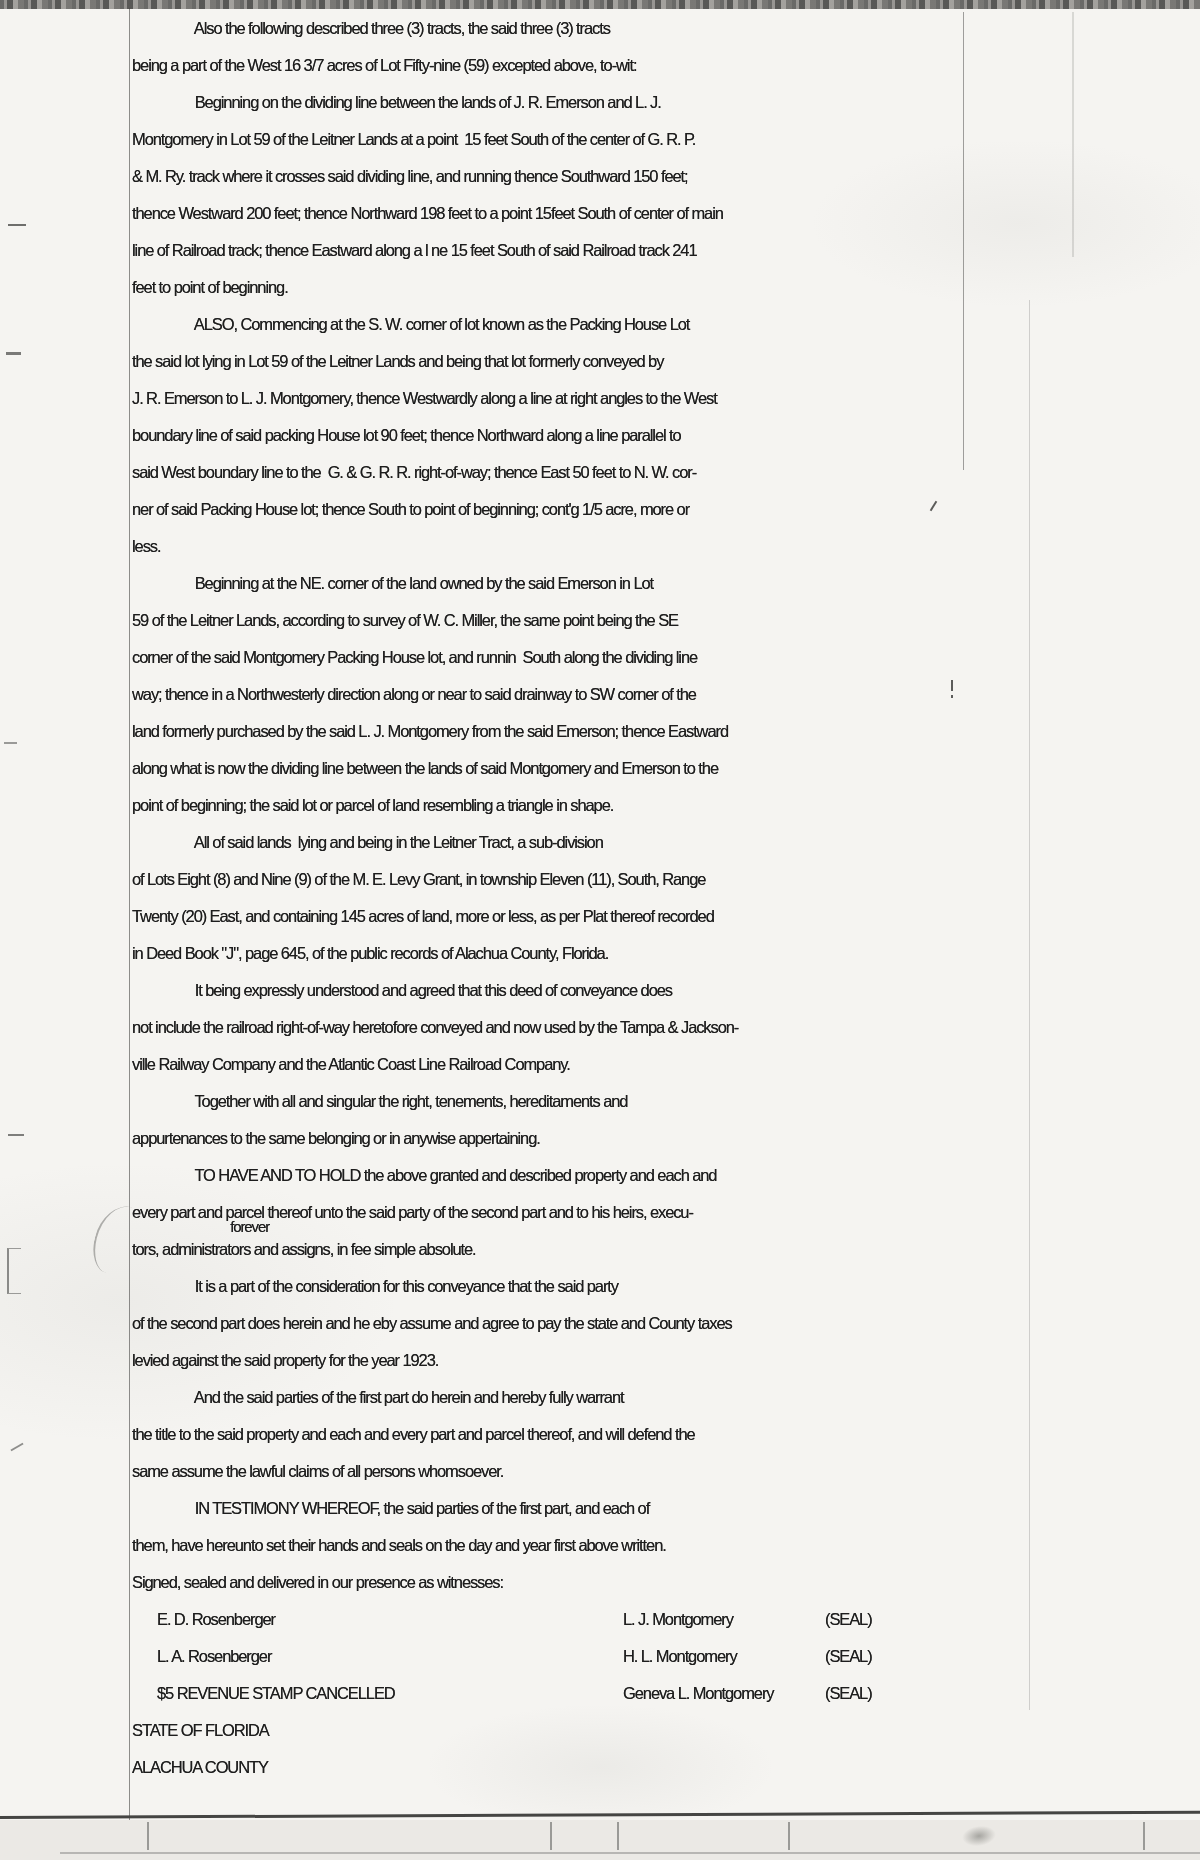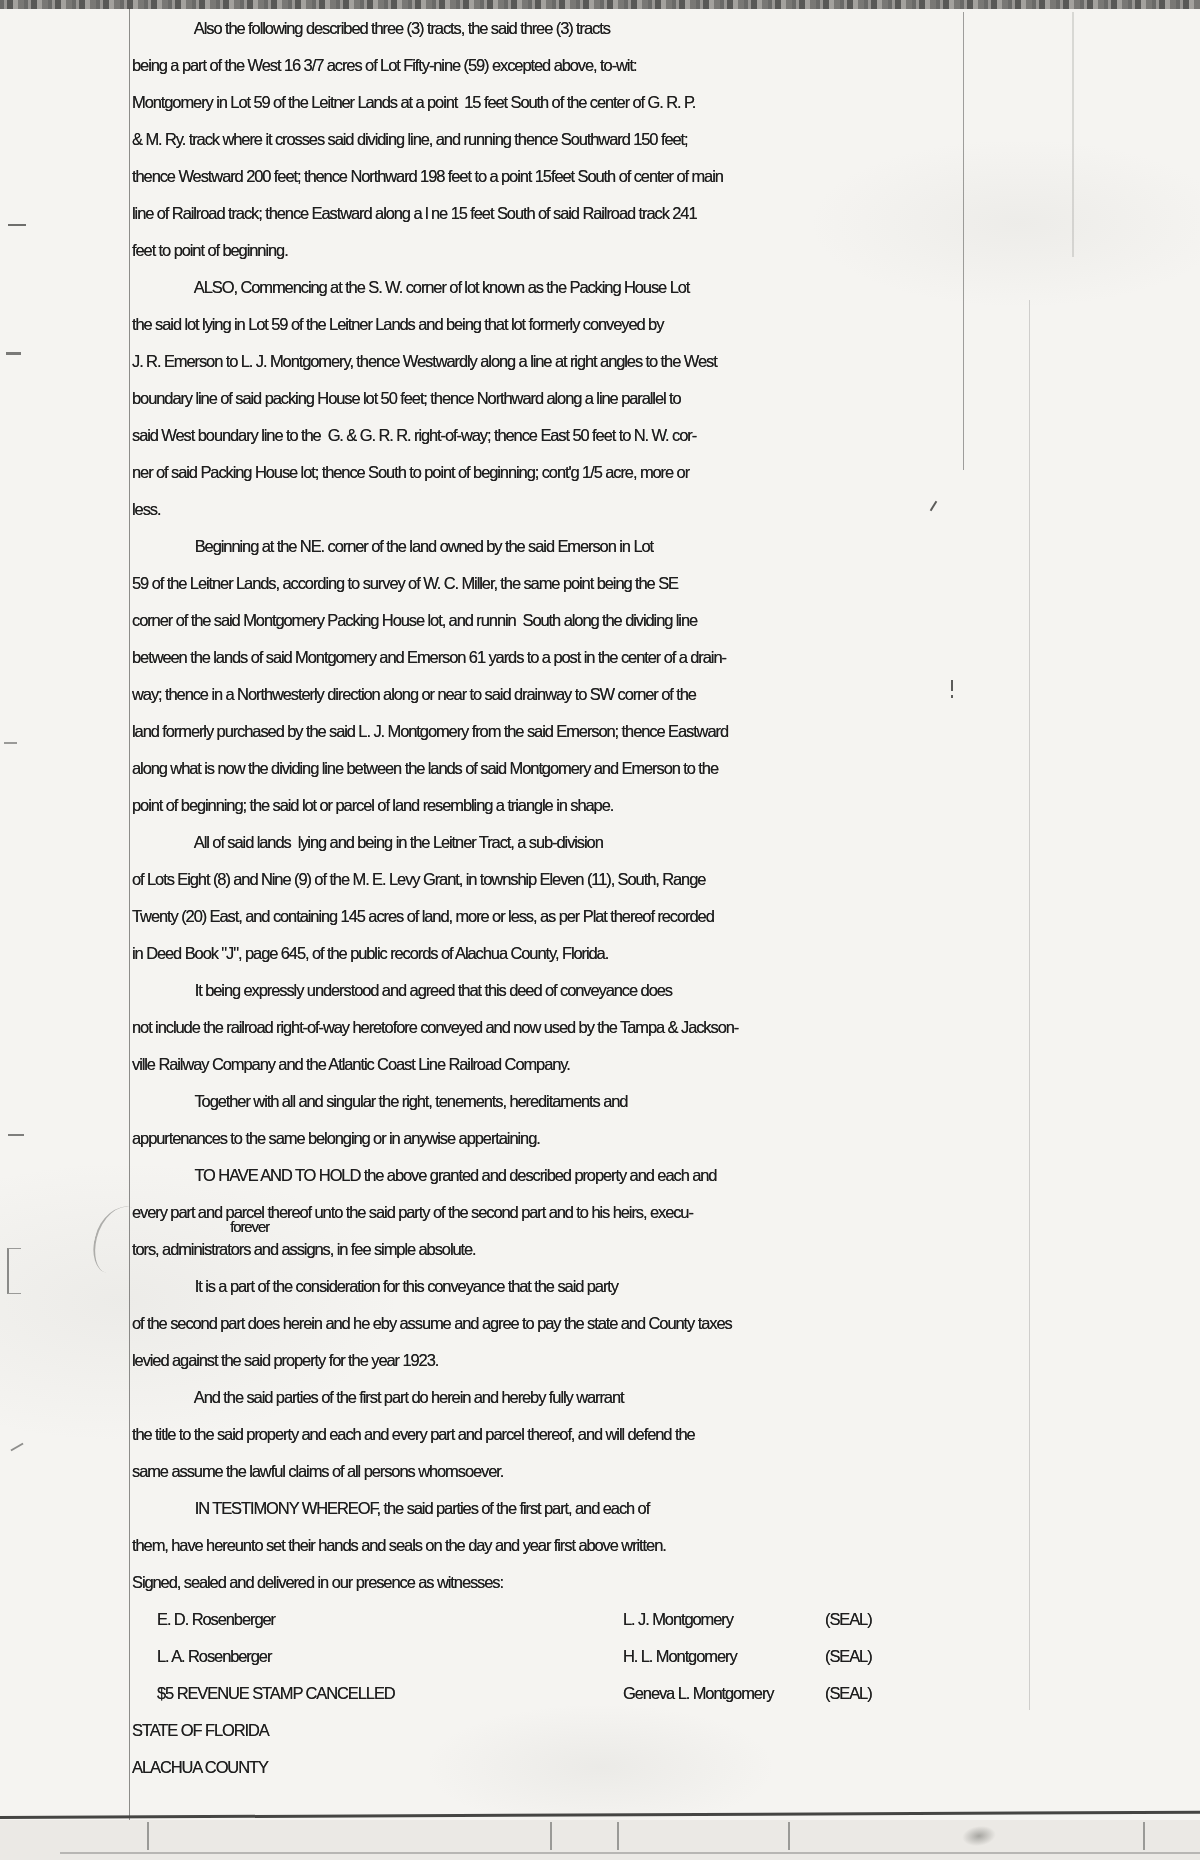--- a/index.html
+++ b/index.html
@@ -100,36 +100,36 @@
   <div class="artifact tick t1"></div>
   <div class="artifact tick t2"></div>
   <div class="artifact tick t3"></div>
   <div class="artifact tick t4"></div>
   <div class="artifact tick t5"></div>
   <div class="artifact smudge"></div>
 
   <div class="doc-body" id="doc-body">
       <div class="line">                  Also the following described three (3) tracts, the said three (3) tracts</div>
       <div class="line">being a part of the West 16 3/7 acres of Lot Fifty-nine (59) excepted above, to-wit:</div>
+      <div class="line">                  Beginning on the dividing line between the lands of J. R. Emerson and L. J.</div>
       <div class="line">Montgomery in Lot 59 of the Leitner Lands at a point  15 feet South of the center of G. R. P.</div>
       <div class="line">&amp; M. Ry. track where it crosses said dividing line, and running thence Southward 150 feet;</div>
       <div class="line">thence Westward 200 feet; thence Northward 198 feet to a point 15feet South of center of main</div>
       <div class="line">line of Railroad track; thence Eastward along a l ne 15 feet South of said Railroad track 241</div>
       <div class="line">feet to point of beginning.</div>
       <div class="line">                  ALSO, Commencing at the S. W. corner of lot known as the Packing House Lot</div>
       <div class="line">the said lot lying in Lot 59 of the Leitner Lands and being that lot formerly conveyed by</div>
       <div class="line">J. R. Emerson to L. J. Montgomery, thence Westwardly along a line at right angles to the West</div>
-      <div class="line">boundary line of said packing House lot 50 feet; thence Northward along a line parallel to</div>
+      <div class="line">boundary line of said packing House lot 90 feet; thence Northward along a line parallel to</div>
       <div class="line">said West boundary line to the  G. &amp; G. R. R. right-of-way; thence East 50 feet to N. W. cor-</div>
       <div class="line">ner of said Packing House lot; thence South to point of beginning; cont'g 1/5 acre, more or</div>
       <div class="line">less.</div>
       <div class="line">                  Beginning at the NE. corner of the land owned by the said Emerson in Lot</div>
       <div class="line">59 of the Leitner Lands, according to survey of W. C. Miller, the same point being the SE</div>
       <div class="line">corner of the said Montgomery Packing House lot, and runnin  South along the dividing line</div>
-      <div class="line">between the lands of said Montgomery and Emerson 61 yards to a post in the center of a drain-</div>
       <div class="line">way; thence in a Northwesterly direction along or near to said drainway to SW corner of the</div>
       <div class="line">land formerly purchased by the said L. J. Montgomery from the said Emerson; thence Eastward</div>
       <div class="line">along what is now the dividing line between the lands of said Montgomery and Emerson to the</div>
       <div class="line">point of beginning; the said lot or parcel of land resembling a triangle in shape.</div>
       <div class="line">                  All of said lands  lying and being in the Leitner Tract, a sub-division</div>
       <div class="line">of Lots Eight (8) and Nine (9) of the M. E. Levy Grant, in township Eleven (11), South, Range</div>
       <div class="line">Twenty (20) East, and containing 145 acres of land, more or less, as per Plat thereof recorded</div>
       <div class="line">in Deed Book "J", page 645, of the public records of Alachua County, Florida.</div>
       <div class="line">                  It being expressly understood and agreed that this deed of conveyance does</div>
       <div class="line">not include the railroad right-of-way heretofore conveyed and now used by the Tampa &amp; Jackson-</div>

